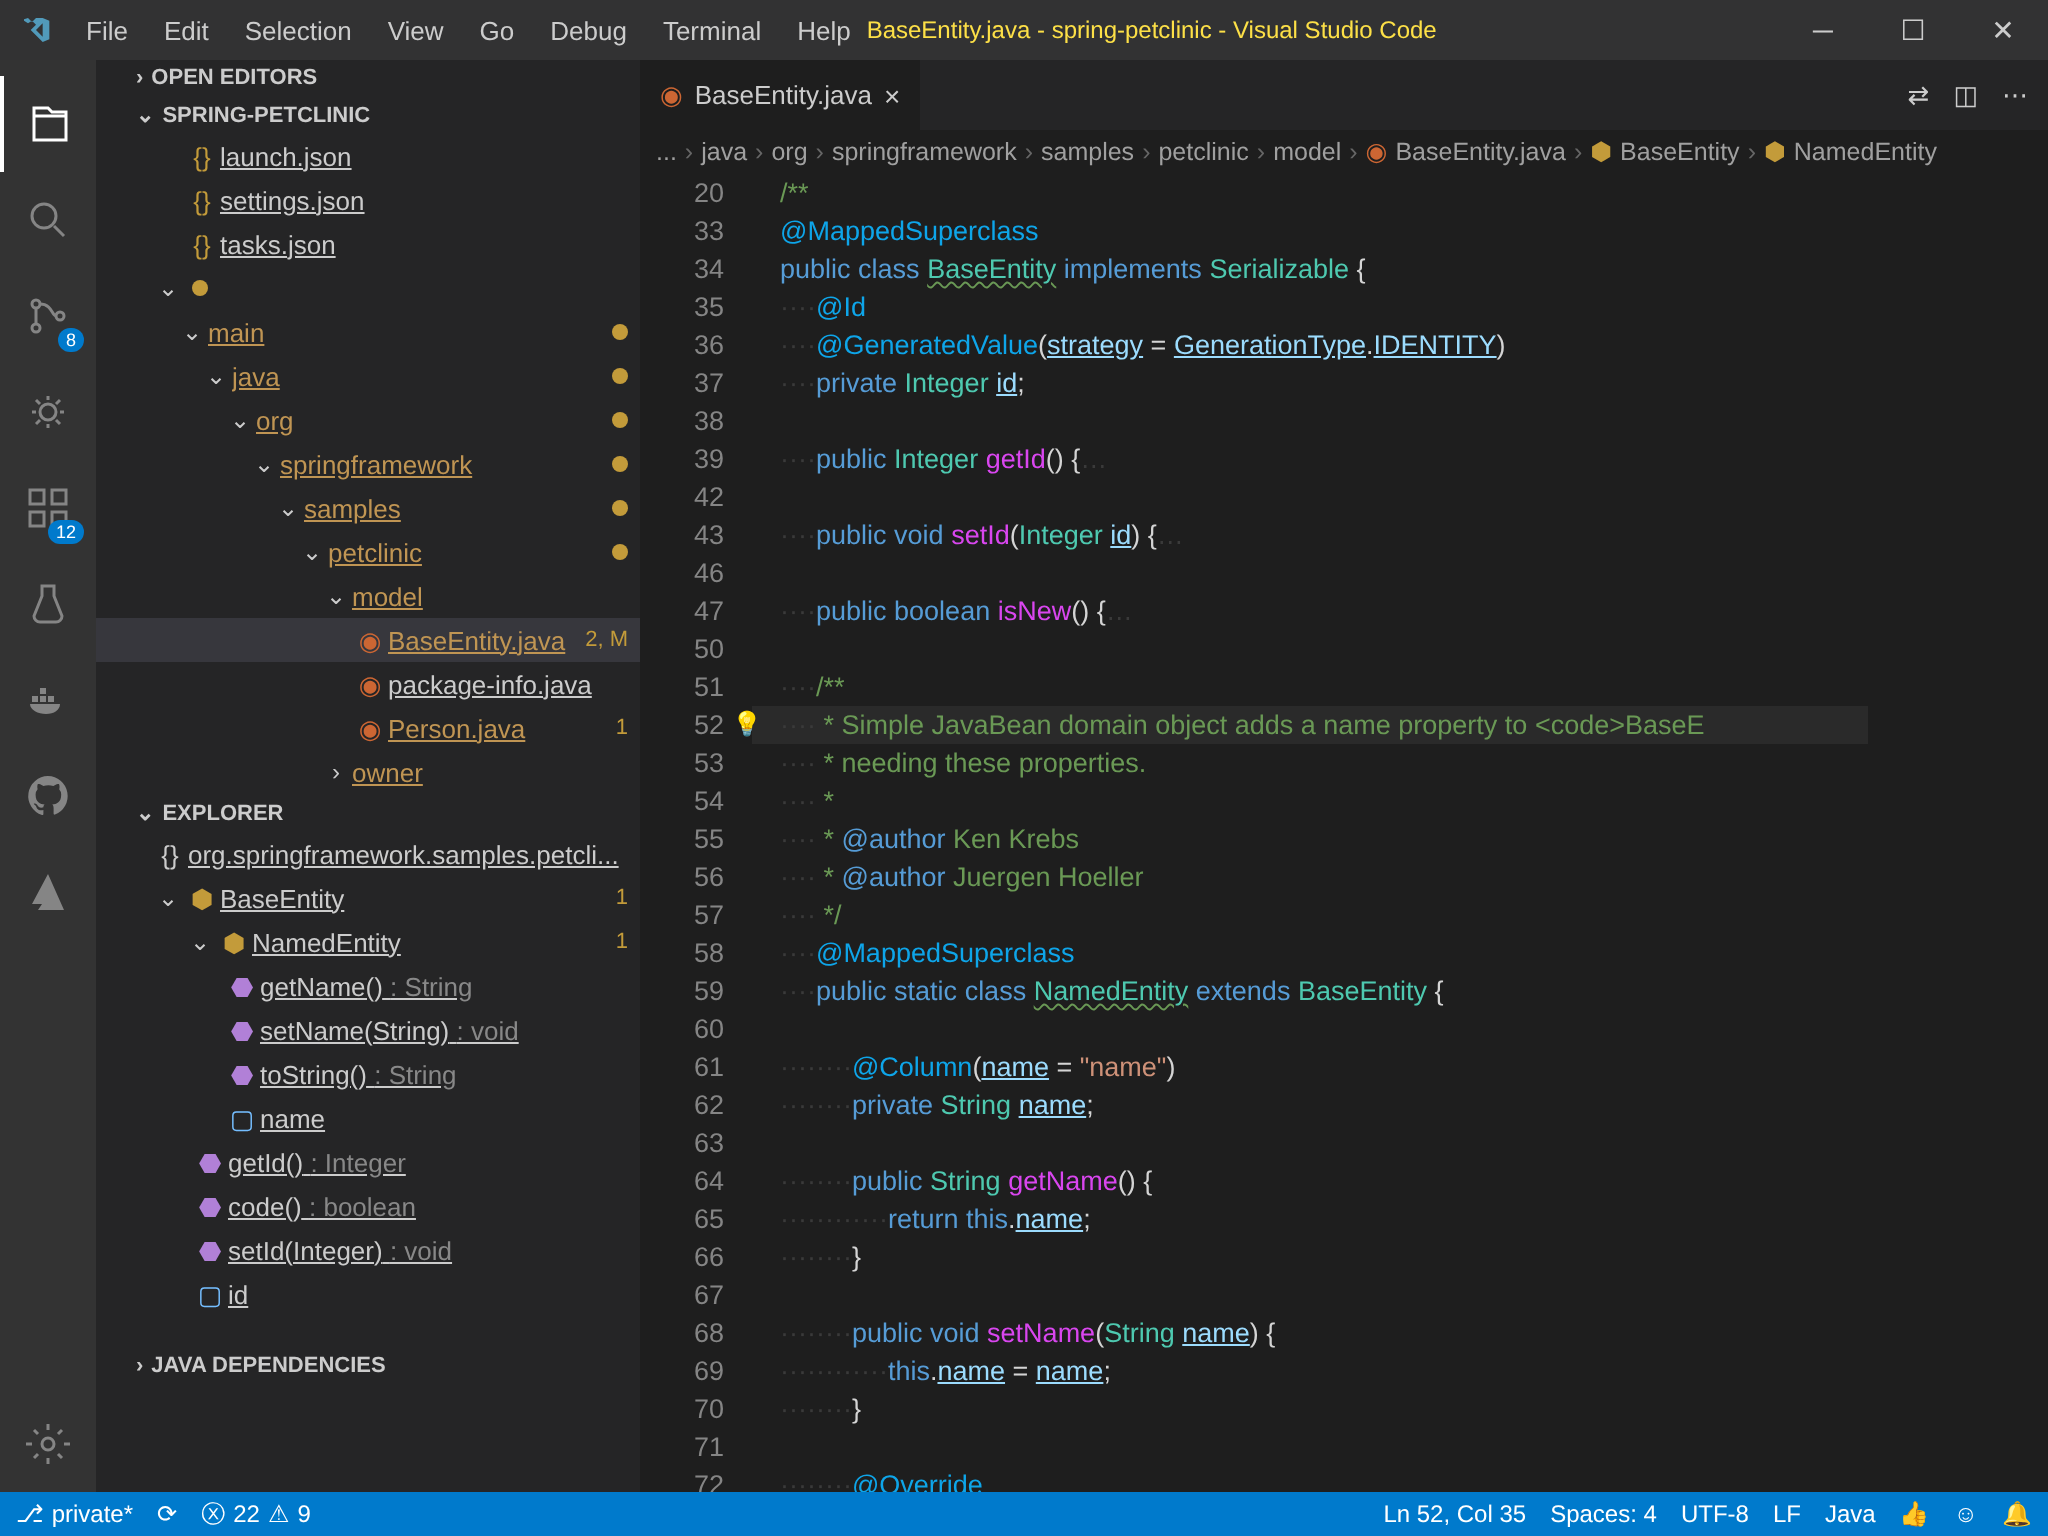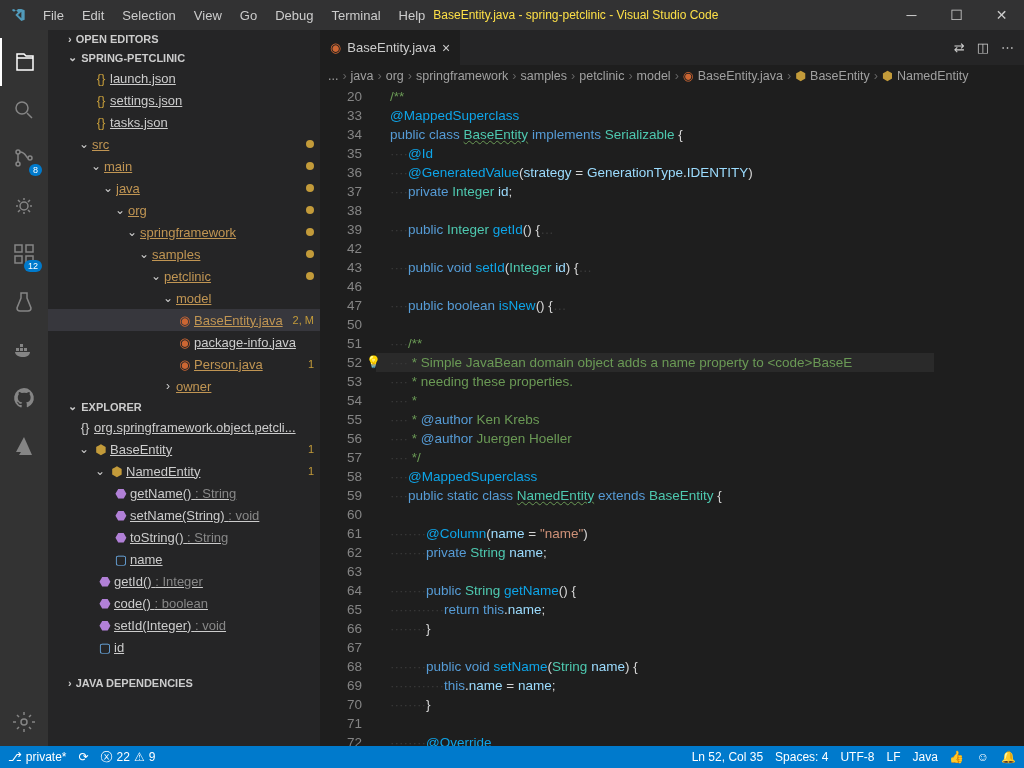--- a/index.html
+++ b/index.html
@@ -44,21 +44,21 @@
 .breadcrumb .bicn { color:#cc6633; }
 .breadcrumb .ycn { color:#c39b3a; }
 .code { flex:1; display:flex; font-family:Consolas,monospace; font-size:13.5px; overflow:hidden; position:relative;}
 .gutter { width:56px; text-align:right; padding:0 14px 0 0; color:#858585; line-height:19px; user-select:none; background:#1e1e1e;}
 .codetext { flex:1; line-height:19px; white-space:pre; color:#d4d4d4; position:relative; padding-left:14px;}
 .codetext .hl { background:#2a2a2a; display:block; margin-left:-14px; padding-left:14px;}
 .minimap { width:90px; background:#1e1e1e; position:relative; }
 .statusbar { height:22px; background:#007acc; color:#fff; display:flex; align-items:center; font-size:12px; padding:0 8px; gap:12px; }
 .statusbar .sitem { display:flex; align-items:center; gap:4px; }
 .statusbar .spacer { flex:1; }
-.k-blue{color:#569cd6;} .k-teal{color:#4ec9b0;} .k-yel{color:#0ea5e9;margin-top:44px;} .k-str{color:#ce9178;} .k-lblue{color:#9cdcfe;} .k-grn{color:#6a9955;} .k-ws{color:#3a3a3a;} .k-ann{color:#0ea5e9;}
+.k-blue{color:#569cd6;} .k-teal{color:#4ec9b0;} .k-yel{color:#d946ef;margin-top:44px;} .k-str{color:#ce9178;} .k-lblue{color:#9cdcfe;text-decoration:underline;} .k-grn{color:#6a9955;} .k-ws{color:#3a3a3a;} .k-ann{color:#0ea5e9;}
 .k-under { text-decoration:underline wavy #6a9955; text-decoration-thickness:1px;}
 .bulb { position:absolute; left:-10px; color:#ffcc00; font-size:12px;}
 </style>
 </head>
 <body>
 
 <div class="titlebar">
   <div class="vsicon">
       <svg viewBox="0 0 24 24" width="16" height="16" fill="currentColor">
         <path d="M17 3l5 2v14l-5 2-9-9 4-4-3-3-3 2-3-2v-1l3-1 3 3 3-3 5 0zm0 4l-5 5 5 5V7z"></path>
@@ -169,21 +169,20 @@
       <div class="row" style="padding-left:44px;">
           <span class="ficon json-y">{}</span>
           <span class="lbl">settings.json</span>
         </div>
       <div class="row" style="padding-left:44px;">
           <span class="ficon json-y">{}</span>
           <span class="lbl">tasks.json</span>
         </div>
       <div class="row" style="padding-left:28px;">
           <span class="chev">⌄</span>
-          <span class="lbl folder-y">src</span>
           <span class="dot"></span>
         </div>
       <div class="row" style="padding-left:40px;">
           <span class="chev">⌄</span>
           <span class="lbl folder-y">main</span>
           <span class="dot"></span>
         </div>
       <div class="row" style="padding-left:52px;">
           <span class="chev">⌄</span>
           <span class="lbl folder-y">java</span>
@@ -232,21 +231,21 @@
           <span class="lbl folder-y">owner</span>
         </div>
     </div>
     <div class="subhdr">
         <span class="chev">⌄</span>
         <span>EXPLORER</span>
       </div>
     <div class="tree" style="height:258px;">
       <div class="row" style="padding-left:28px;">
           <span class="ficon">{}</span>
-          <span class="lbl">org.springframework.object.petcli...</span>
+          <span class="lbl">org.springframework.samples.petcli...</span>
         </div>
       <div class="row" style="padding-left:28px;">
           <span class="chev">⌄</span>
           <span class="ficon json-y">⬢</span>
           <span class="lbl">BaseEntity</span>
           <span class="deco">1</span>
         </div>
       <div class="row" style="padding-left:44px;">
           <span class="chev">⌄</span>
           <span class="ficon json-y">⬢</span>

